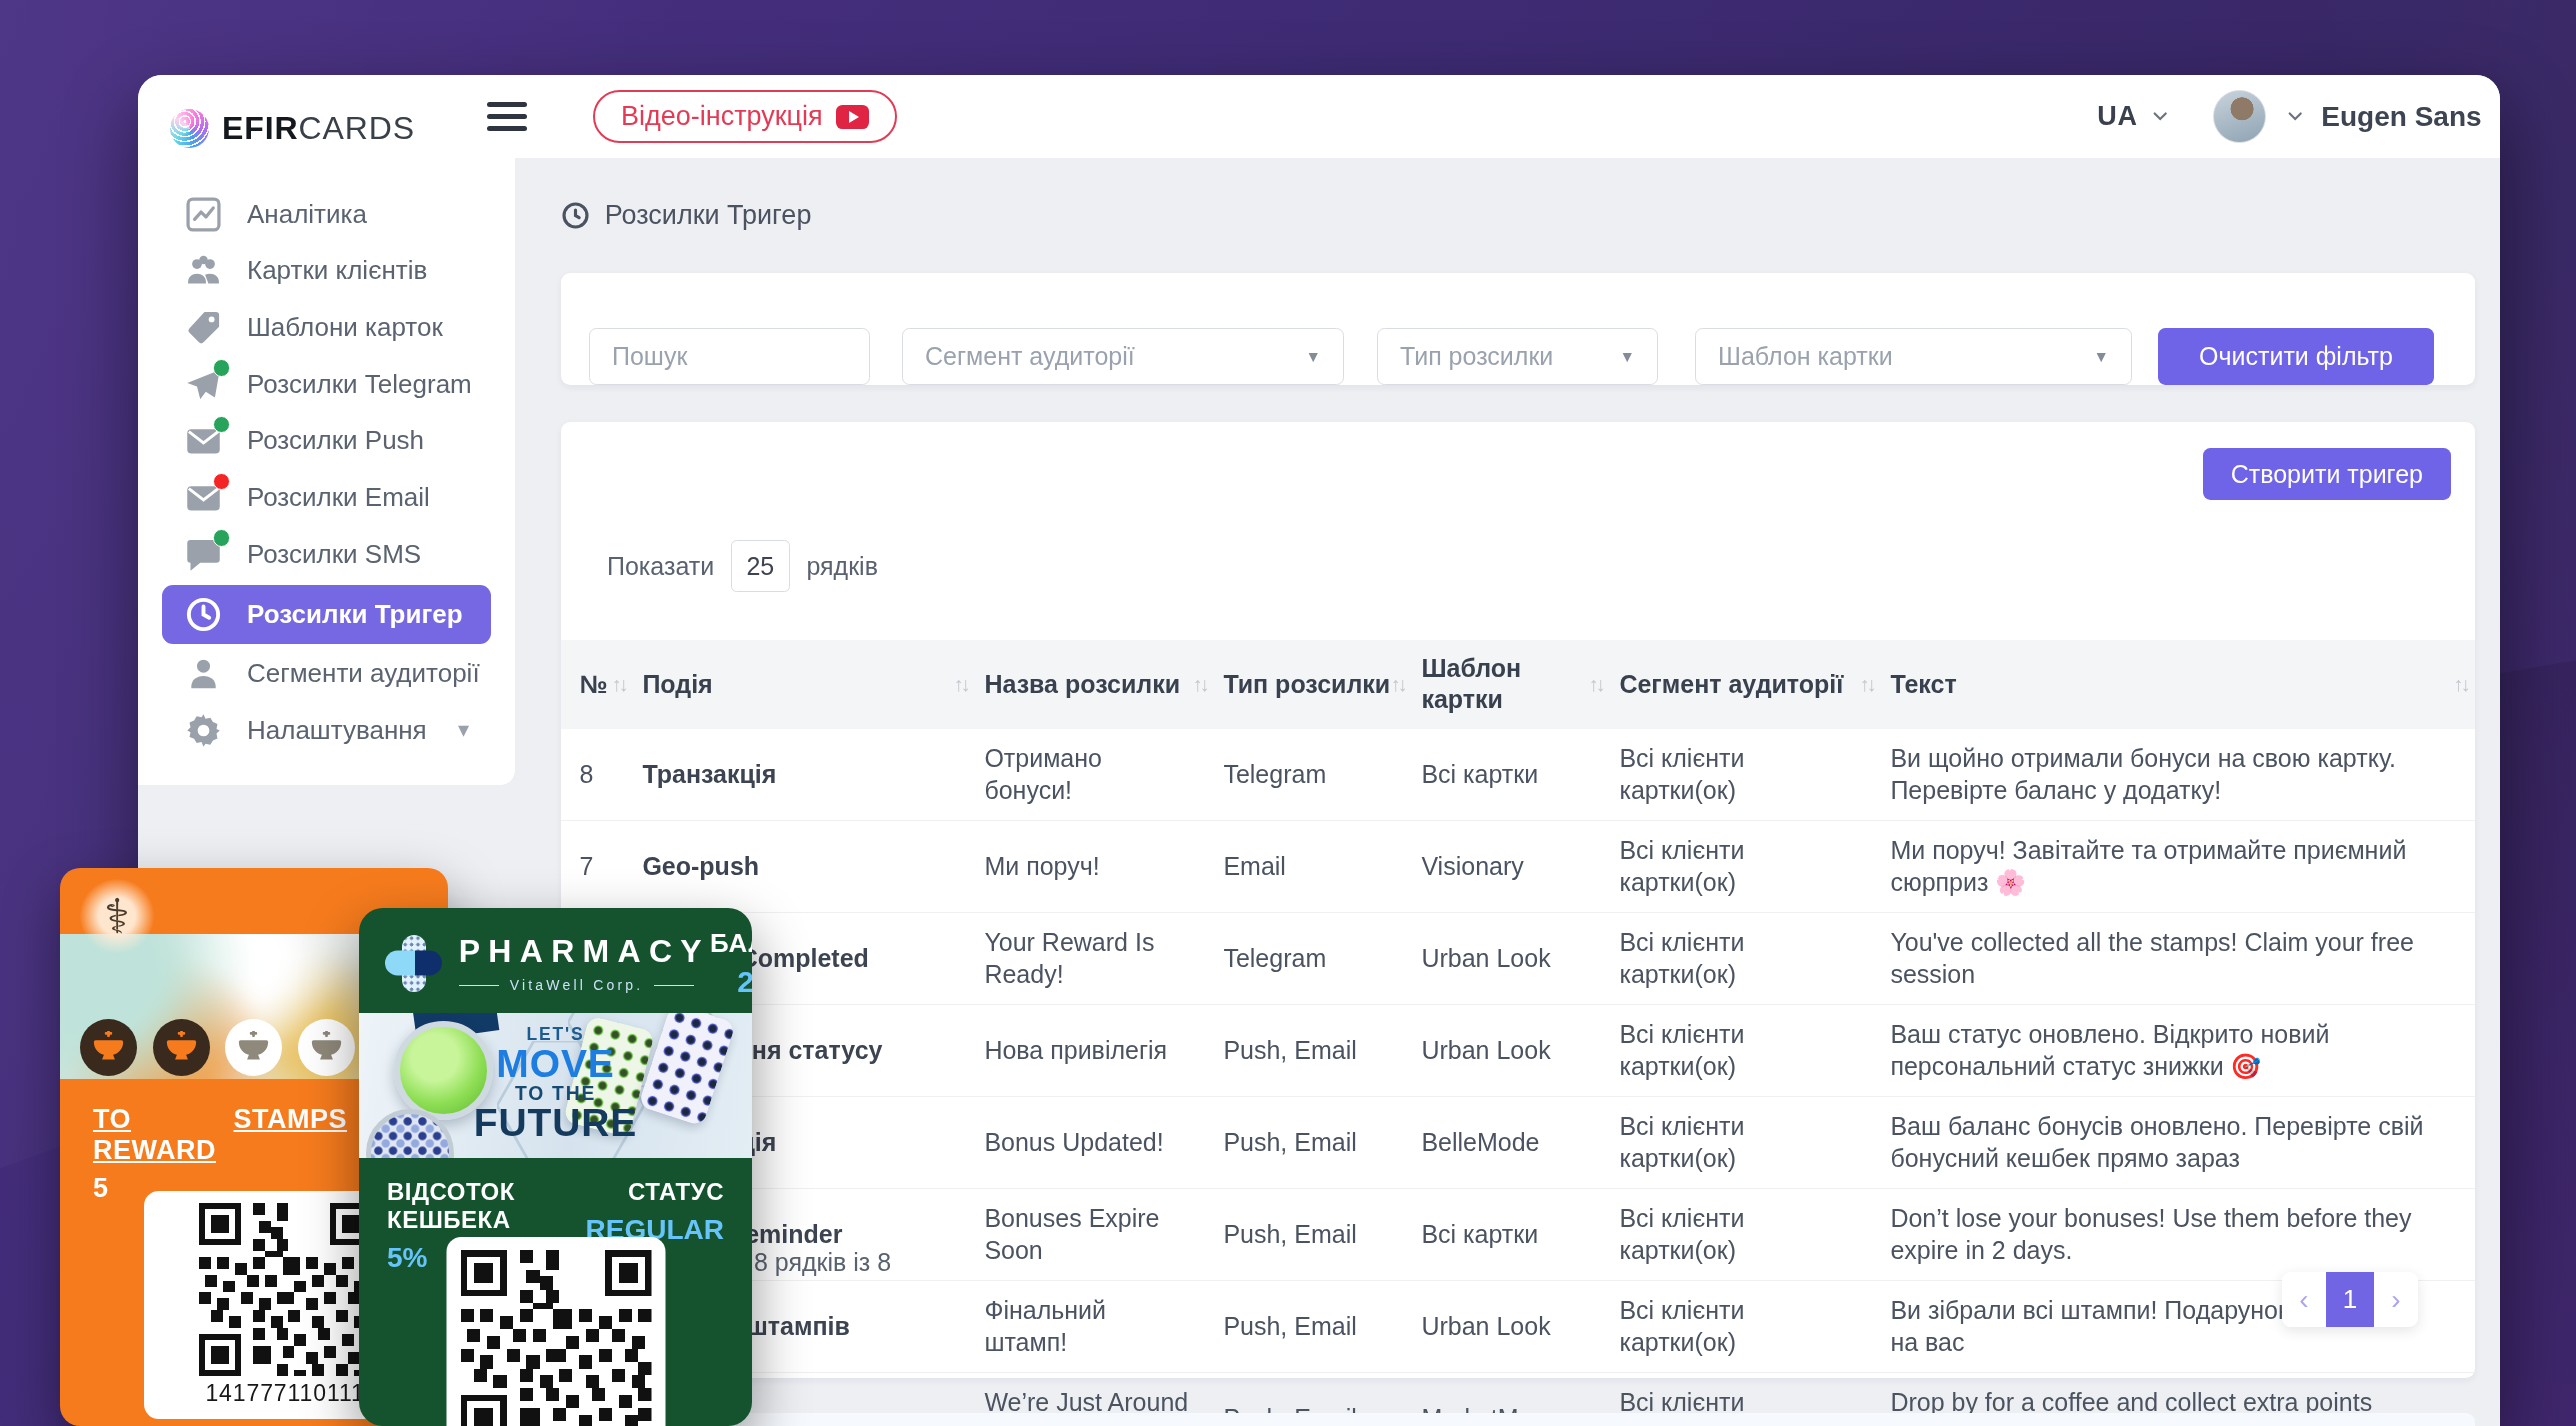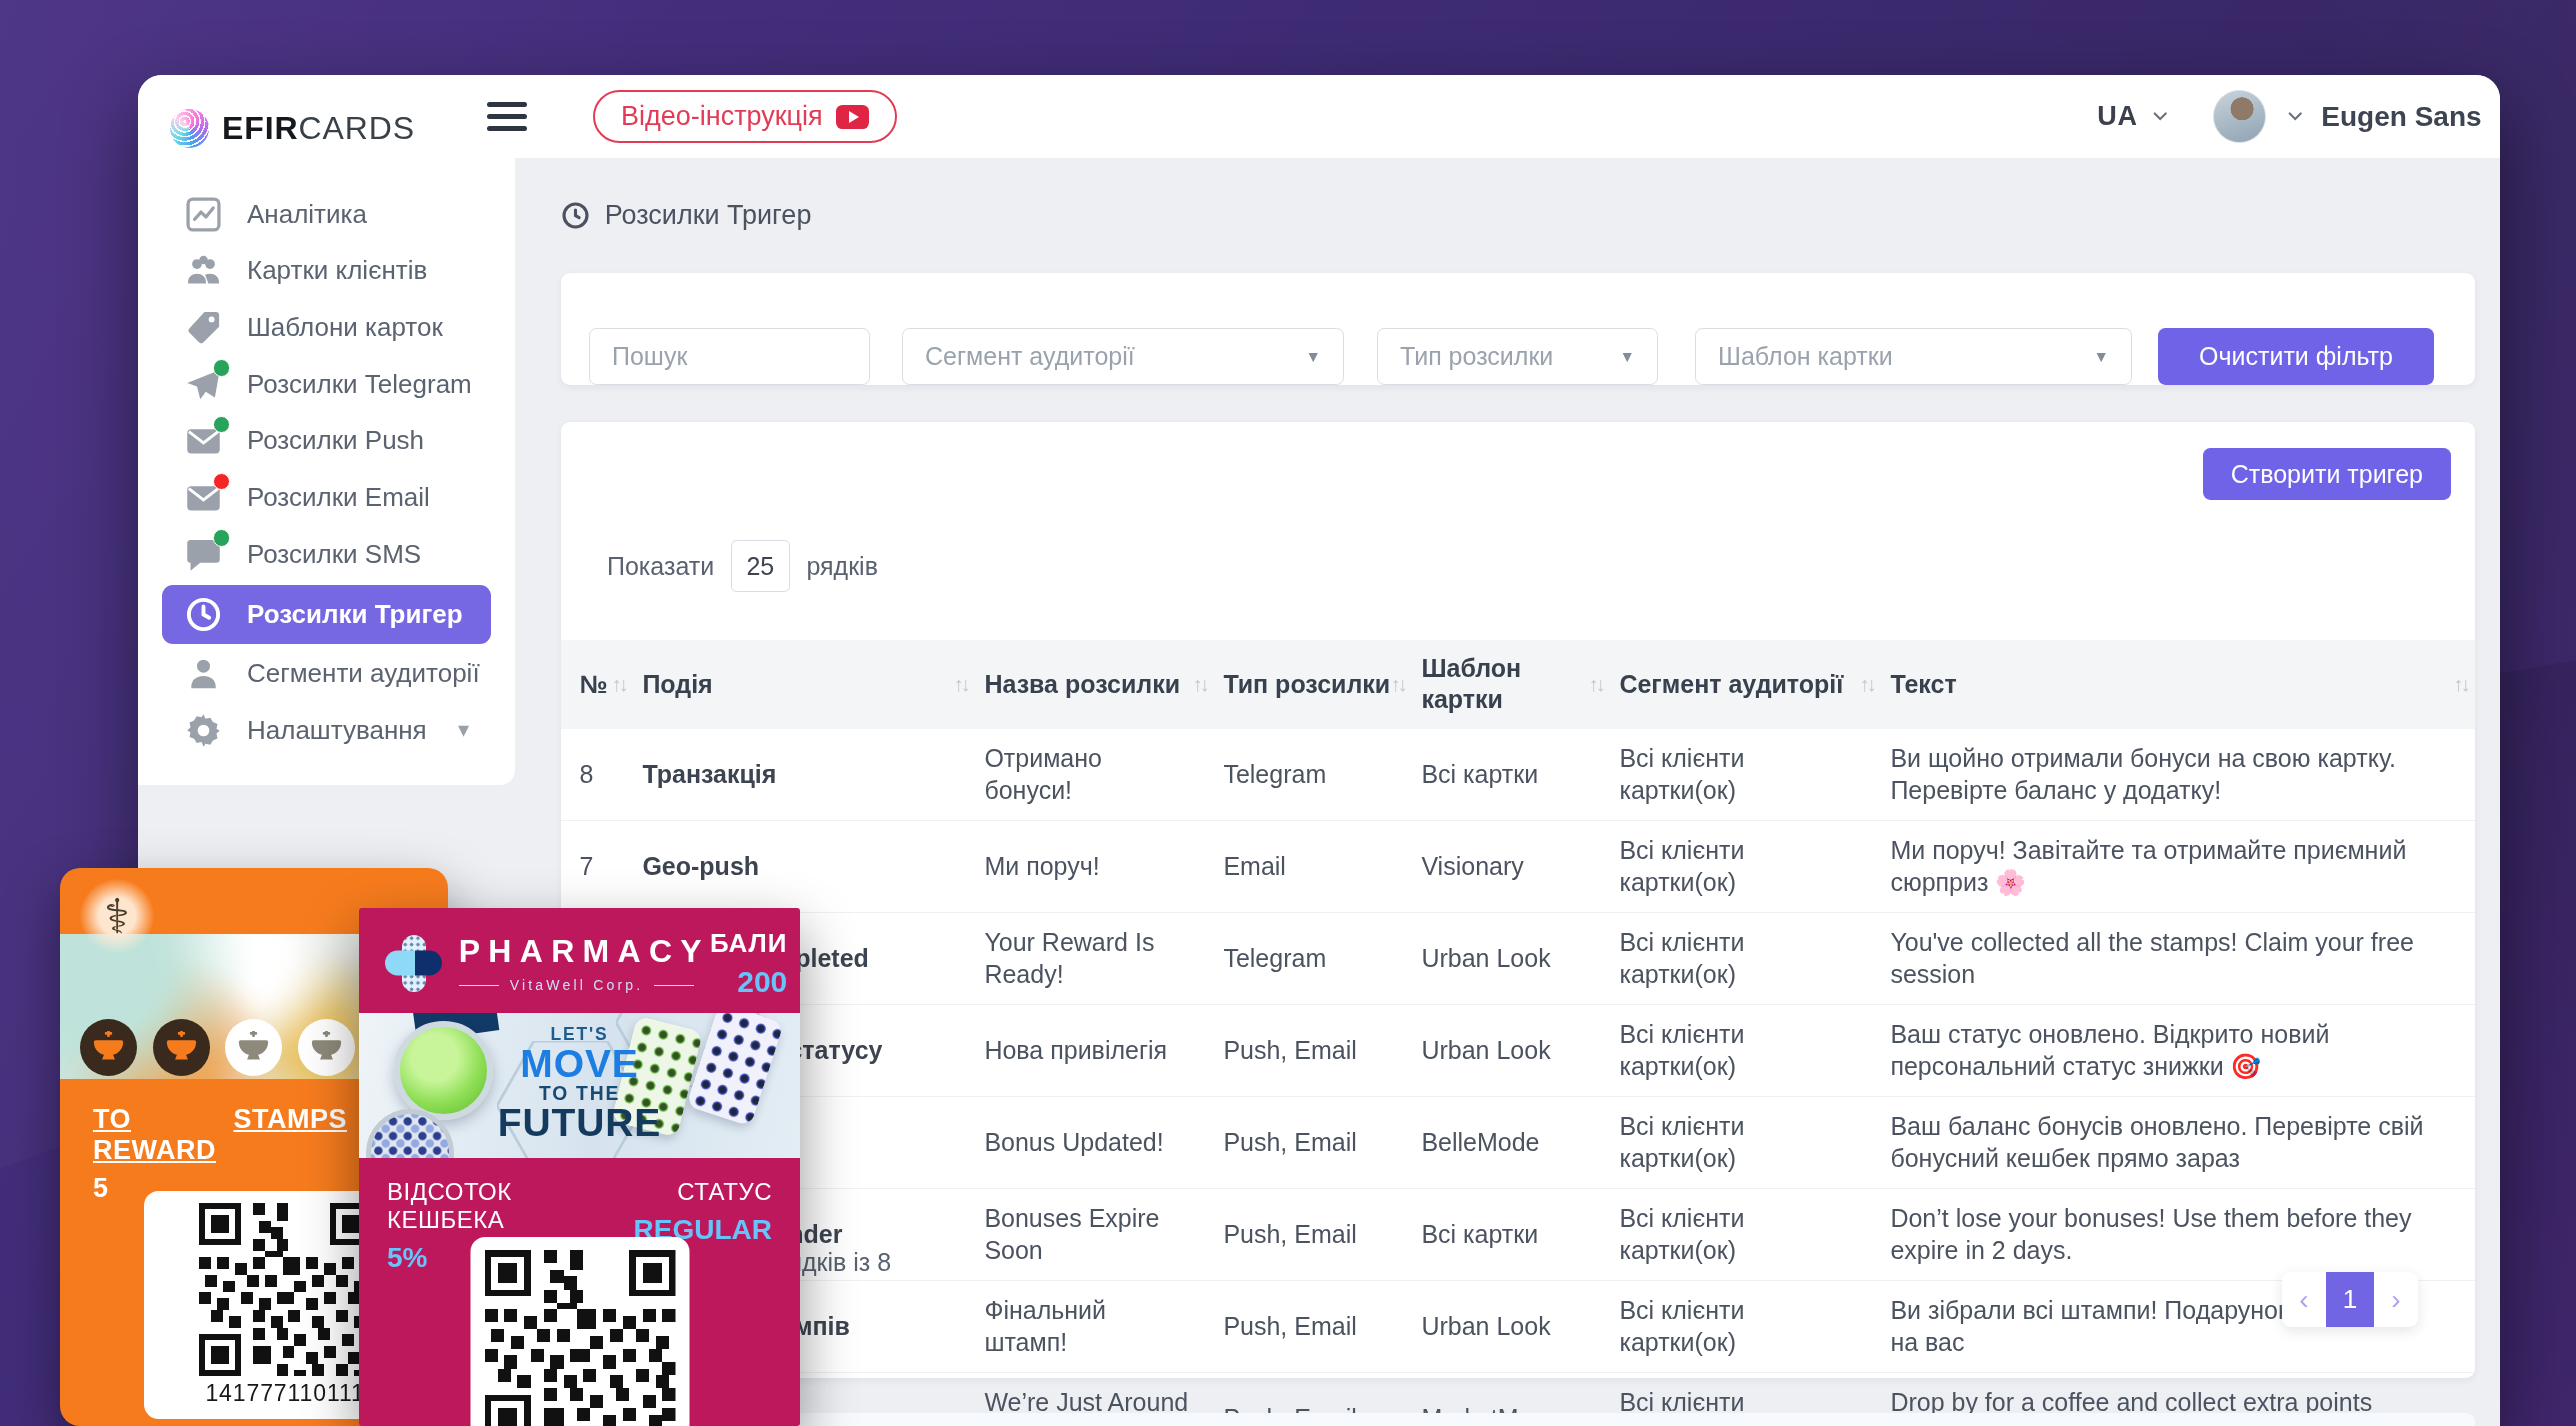--- a/index.html
+++ b/index.html
@@ -152,22 +152,22 @@
   .stamp.empty { background:#ffffff; color:#8f897b; }
   .oc-info { position:absolute; left:0; top:212px; width:100%; padding:24px 101px 0 33px;
     display:flex; justify-content:space-between; color:#fff; }
   .oc-label { font-size:27px; font-weight:700; letter-spacing:0.5px;text-decoration:underline; }
   .oc-value { font-size:27px; font-weight:700; margin-top:7.4px; }
   .oc-qr { position:absolute; left:84px; top:323px; width:282px; height:228px; background:#fff;
     border-radius:14.7px; display:flex; flex-direction:column; align-items:center; padding-top:12px; }
   .oc-qr svg.qr { width:173px; height:173px; }
   .oc-qr .qr-num { font-size:23px; color:#17181a; margin-top:3.7px; letter-spacing:0.9px; }
 
-  .card-blue { position:absolute; left:359px; top:908px; width:441px; height:518px;
-    background:#be185d; border-radius:3px; z-index:6; overflow:hidden;
+  .card-blue { position:absolute; left:359px; top:908px; width:393px; height:518px;
+    background:#14532d; border-radius:24px; z-index:6; overflow:hidden;
     box-shadow:0 22px 55px rgba(0,0,0,.42); }
   .bc-header { display:flex; justify-content:space-between; align-items:center; padding:20px 26px 14.7px 24px; }
   .bc-logo-wrap { display:flex; align-items:center; gap:14.7px; }
   .pill-logo { width:61px; height:61px; position:relative; flex:none; }
   .pill-logo .vpill { position:absolute; left:50%; top:1.8px; transform:translateX(-50%); width:24px; height:57px;
     border-radius:12px; background:radial-gradient(circle, rgba(20,45,110,.55) 1.7px, transparent 2px) 0 0/6.4px 6.4px, #dff2fd; }
   .pill-logo .hpill { position:absolute; top:50%; left:1.8px; transform:translateY(-50%); width:57px; height:25px;
     border-radius:13px; background:linear-gradient(90deg,#8fd9f8 0 52%, #0e2f6b 52% 100%); }
   .bc-brand-col { display:flex; flex-direction:column; gap:7.4px; }
   .bc-brand { color:#fff; font-size:32px; font-weight:700; letter-spacing:8.3px; }
@@ -193,21 +193,21 @@
   .blister.b1 { right:109px; top:9.2px; transform:rotate(14deg);
     background:radial-gradient(circle, #355026 3.2px, #7ed957 4.6px, transparent 5.5px) 3.7px 3.7px/17.5px 17.5px, #eef6e8; }
   .blister.b2 { right:31px; top:-3.7px; transform:rotate(18deg);
     background:radial-gradient(circle, #1c2742 3.2px, #5560d8 4.6px, transparent 5.5px) 3.7px 3.7px/17.5px 17.5px, #f0f1fb; }
   .bc-promo { position:absolute; left:50%; top:13px; transform:translateX(-50%); text-align:center; line-height:1.02; }
   .bc-promo .p1 { color:#1d5c8f; font-size:17.5px; font-weight:700; letter-spacing:1.8px; }
   .bc-promo .p2 { color:#1e7de0; font-size:39px; font-weight:800; letter-spacing:0.9px; }
   .bc-promo .p3 { color:#174a73; font-size:19.3px; font-weight:700; letter-spacing:1.8px; }
   .bc-promo .p4 { color:#143a5e; font-size:39px; font-weight:800; letter-spacing:0.9px; }
   .bc-info { display:flex; justify-content:space-between; padding:20px 28px 0; }
-  .bc-info-label { color:#fff; font-size:24px; font-weight:400; letter-spacing:0.5px; }
+  .bc-info-label { color:#fff; font-size:24px; font-weight:700; letter-spacing:0.5px; }
   .bc-info-value { color:#66c4fa; font-size:28px; font-weight:700; margin-top:7.4px; }
   .bc-info .right { text-align:right; }
   .bc-qr { position:absolute; left:50%; transform:translateX(-50%); top:329px; width:219px; height:239px;
     background:#fff; border-radius:14.7px; display:flex; justify-content:center; padding-top:13px; }
   .bc-qr svg.qr { width:191px; height:191px; }
 
   .qr { shape-rendering:crispEdges; }
 </style>
 </head>
 <body>

